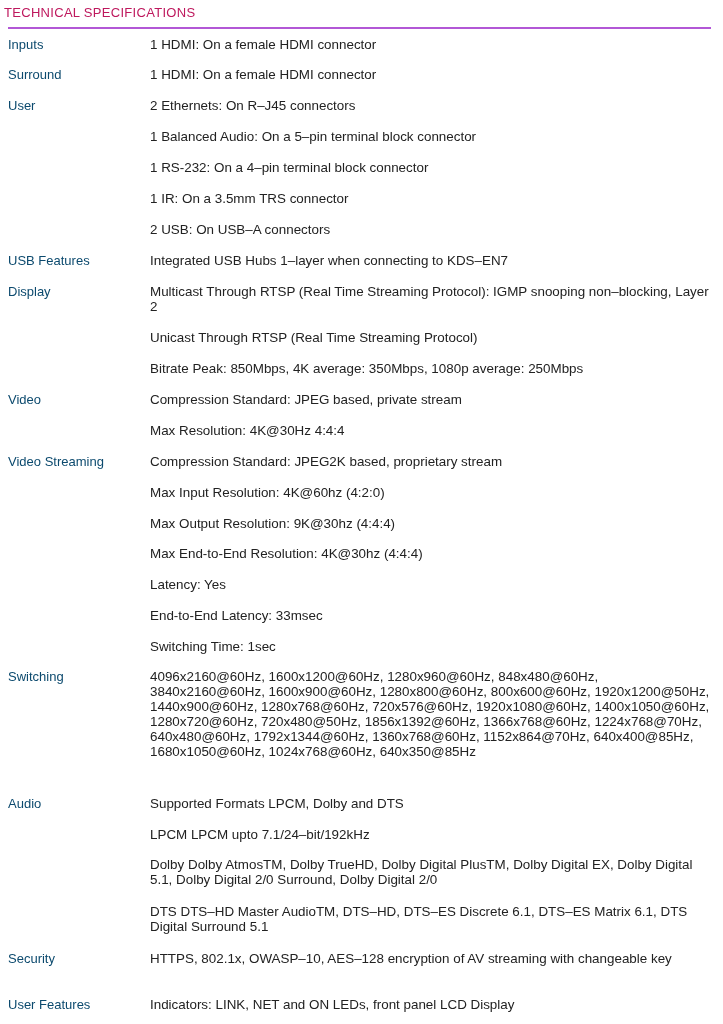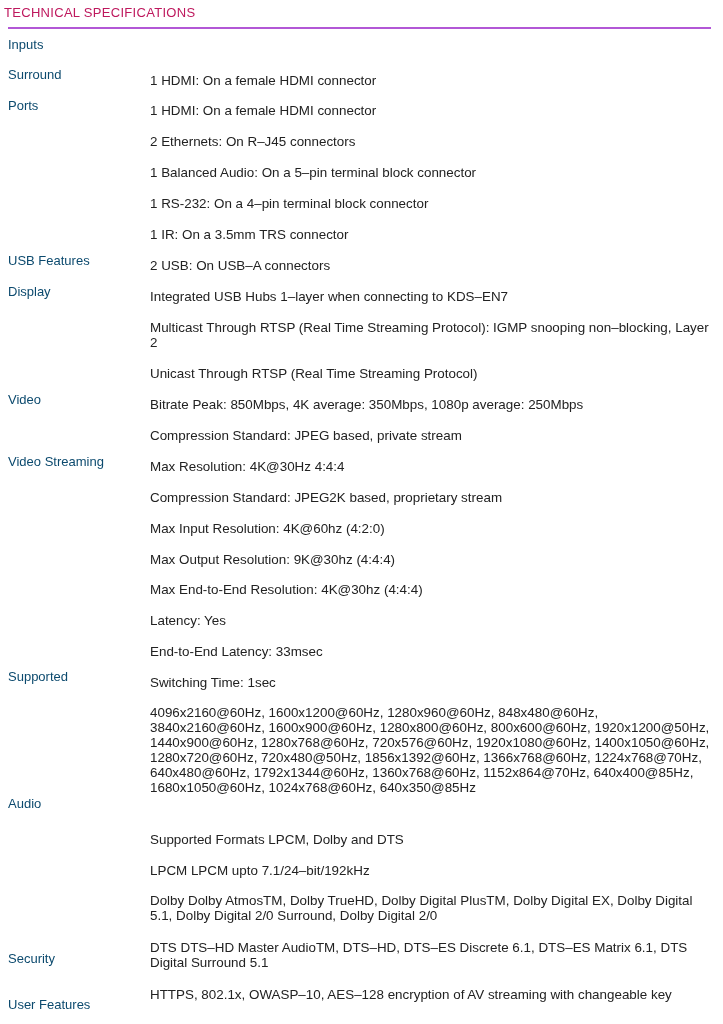--- a/index.html
+++ b/index.html
@@ -13,38 +13,38 @@
     position: absolute; left: 4px; top: 5px;
     font-size: 13px; letter-spacing: 0.3px;
     color: #be185d;
   }
   .rule {
     position: absolute; left: 8px; right: 12px; top: 27px;
     height: 2px; background: #b257d6;
   }
   .row { position: absolute; left: 0; width: 723px; font-size: 13px; line-height: 15px; }
   .label { position: absolute; left: 8px; top: 0; color: #0c4a6e; }
-  .value { position: absolute; left: 150px; top: 0; width: 565px; color: #222; font-size: 13.4px; margin-top: 36px; }
+  .value { position: absolute; left: 150px; top: 0; width: 565px; color: #222; font-size: 13.4px; }
 </style>
 </head>
 <body>
 
 <div class="title">TECHNICAL SPECIFICATIONS</div>
 <div class="rule"></div>
 <div id="spec-table">
     <div class="row" style="top: 37px;">
       <div class="label">Inputs</div>
       <div class="value">1 HDMI: On a female HDMI connector</div>
     </div>
     <div class="row" style="top: 67px;">
       <div class="label">Surround</div>
       <div class="value">1 HDMI: On a female HDMI connector</div>
     </div>
     <div class="row" style="top: 98px;">
-      <div class="label">Ports</div>
+      <div class="label">User</div>
       <div class="value">2 Ethernets: On R–J45 connectors</div>
     </div>
     <div class="row" style="top: 129px;">
       <div class="label"></div>
       <div class="value">1 Balanced Audio: On a 5–pin terminal block connector</div>
     </div>
     <div class="row" style="top: 160px;">
       <div class="label"></div>
       <div class="value">1 RS-232: On a 4–pin terminal block connector</div>
     </div>
@@ -102,21 +102,21 @@
     </div>
     <div class="row" style="top: 608px;">
       <div class="label"></div>
       <div class="value">End-to-End Latency: 33msec</div>
     </div>
     <div class="row" style="top: 639px;">
       <div class="label"></div>
       <div class="value">Switching Time: 1sec</div>
     </div>
     <div class="row" style="top: 669px;">
-      <div class="label">Supported</div>
+      <div class="label">Switching</div>
       <div class="value">4096x2160@60Hz, 1600x1200@60Hz, 1280x960@60Hz, 848x480@60Hz, 3840x2160@60Hz, 1600x900@60Hz, 1280x800@60Hz, 800x600@60Hz, 1920x1200@50Hz, 1440x900@60Hz, 1280x768@60Hz, 720x576@60Hz, 1920x1080@60Hz, 1400x1050@60Hz, 1280x720@60Hz, 720x480@50Hz, 1856x1392@60Hz, 1366x768@60Hz, 1224x768@70Hz, 640x480@60Hz, 1792x1344@60Hz, 1360x768@60Hz, 1152x864@70Hz, 640x400@85Hz, 1680x1050@60Hz, 1024x768@60Hz, 640x350@85Hz</div>
     </div>
     <div class="row" style="top: 796px;">
       <div class="label">Audio</div>
       <div class="value">Supported Formats LPCM, Dolby and DTS</div>
     </div>
     <div class="row" style="top: 827px;">
       <div class="label"></div>
       <div class="value">LPCM LPCM upto 7.1/24–bit/192kHz</div>
     </div>

